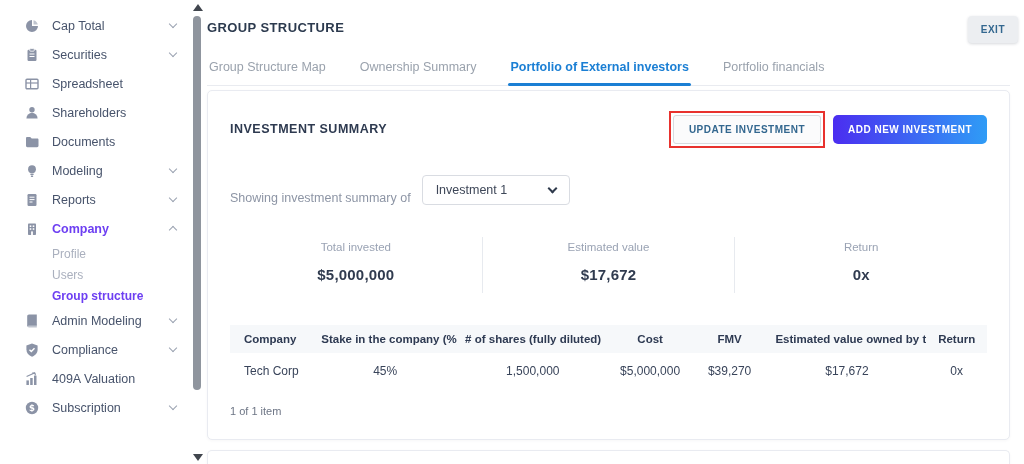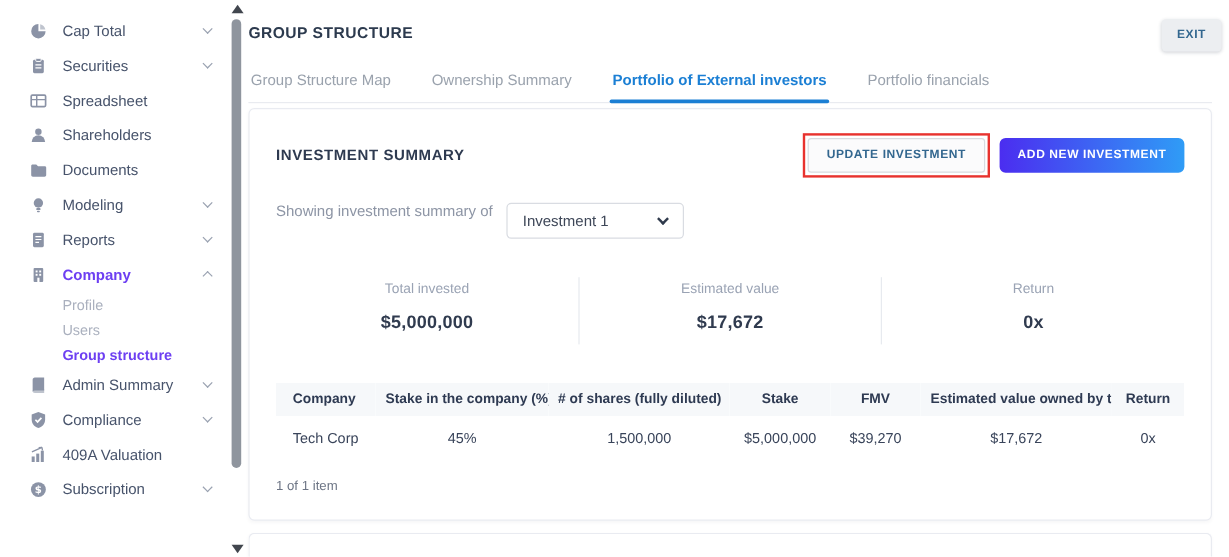--- a/index.html
+++ b/index.html
@@ -36,21 +36,21 @@
   .tab.active::after { content:""; position:absolute; left:0; right:0; bottom:-1px; height:3px; background:#1b7fd4; border-radius:2px; }
 
   .card { border:1px solid #e9ebf1; border-radius:5px; margin-top:4px; padding:22px; background:#fff; box-shadow:0 1px 3px rgba(40,50,70,.04); }
   .card-head { display:flex; justify-content:space-between; align-items:center; height:32px; }
   .section-title { font-size:12.5px; font-weight:bold; color:#2e3a50; letter-spacing:.5px; }
   .head-actions { display:flex; align-items:center; }
   .annotation { border:2px solid #e8322e; padding:2px; margin-right:8px; display:inline-block; }
   .btn-update { background:#fbfbfc; border:1px solid #d8dbe0; color:#33678f; font-family:inherit; font-weight:bold; font-size:10px; letter-spacing:.5px; border-radius:3px; padding:8px 15px; cursor:pointer; }
   .btn-add { background:linear-gradient(90deg,#4b2df0,#2f9cf6); color:#fff; font-family:inherit; font-weight:bold; font-size:10px; letter-spacing:.5px; border:none; border-radius:5px; padding:9px 15px; cursor:pointer; }
 
-  .filter-row { display:flex; align-items:flex-start; margin-top:24px; }
+  .filter-row { display:flex; align-items:flex-end; margin-top:30px; }
   .filter-label { font-size:12.5px; color:#8d95a5; }
   .select-box { display:flex; align-items:center; justify-content:space-between; width:148px; height:30px; border:1px solid #d9dce2; border-radius:4px; padding:0 13px; margin-left:11px; font-size:12.5px; color:#3e4758; cursor:pointer; background:#fff; }
   .sel-chev { width:7px; height:7px; border-right:2px solid #2f3a4c; border-bottom:2px solid #2f3a4c; transform:rotate(45deg); margin-top:-4px; }
 
   .stats { display:flex; margin-top:32px; }
   .stat { flex:1; text-align:center; padding:4px 0 10px; }
   .stat + .stat { border-left:1px solid #e7eaef; }
   .stat-label { font-size:11.5px; color:#9aa3b4; }
   .stat-value { margin-top:13px; font-size:15px; font-weight:bold; color:#303b4f; letter-spacing:.2px; }
 
@@ -158,21 +158,21 @@
       <div class="side-sub">Profile</div>
       <div class="side-sub">Users</div>
       <div class="side-sub active">Group structure</div>
       <div class="side-item">
         <span class="icon">
           <svg width="16" height="16" viewBox="0 0 16 16">
             <path d="M3.2 3.4c0-1 .8-1.8 1.8-1.8h7.8v10.8H5c-.7 0-1.3.3-1.8.8Z" fill="#8b93a6"></path>
             <path d="M3.2 13.2c0-1 .8-1.8 1.8-1.8h7.8v3H5c-1 0-1.8-.5-1.8-1.2Z" fill="#8b93a6" opacity=".55"></path>
           </svg>
         </span>
-        <span class="label">Admin Summary</span>
+        <span class="label">Admin Modeling</span>
         <span class="chev"></span>
       </div>
       <div class="side-item">
         <span class="icon">
           <svg width="16" height="16" viewBox="0 0 16 16">
             <path d="M8 1.4l5.6 2v4.2c0 3.6-2.3 6-5.6 7.1-3.3-1.1-5.6-3.5-5.6-7.1V3.4Z" fill="#8b93a6"></path>
             <path d="M5.5 7.8l1.8 1.8 3.2-3.4" fill="none" stroke="#fff" stroke-width="1.4"></path>
           </svg>
         </span>
         <span class="label">Compliance</span>
@@ -262,21 +262,21 @@
             <col style="width: 11%;">
             <col style="width: 10%;">
             <col style="width: 21%;">
             <col style="width: 8%;">
           </colgroup>
         <thead>
             <tr id="thead-row">
               <th>Company</th>
               <th>Stake in the company (%)</th>
               <th># of shares (fully diluted)</th>
-              <th>Stake</th>
+              <th>Cost</th>
               <th>FMV</th>
               <th>Estimated value owned by the investor</th>
               <th>Return</th>
             </tr>
           </thead>
         <tbody id="tbody">
             <tr>
               <td class="link">Tech Corp</td>
               <td>45%</td>
               <td>1,500,000</td>

